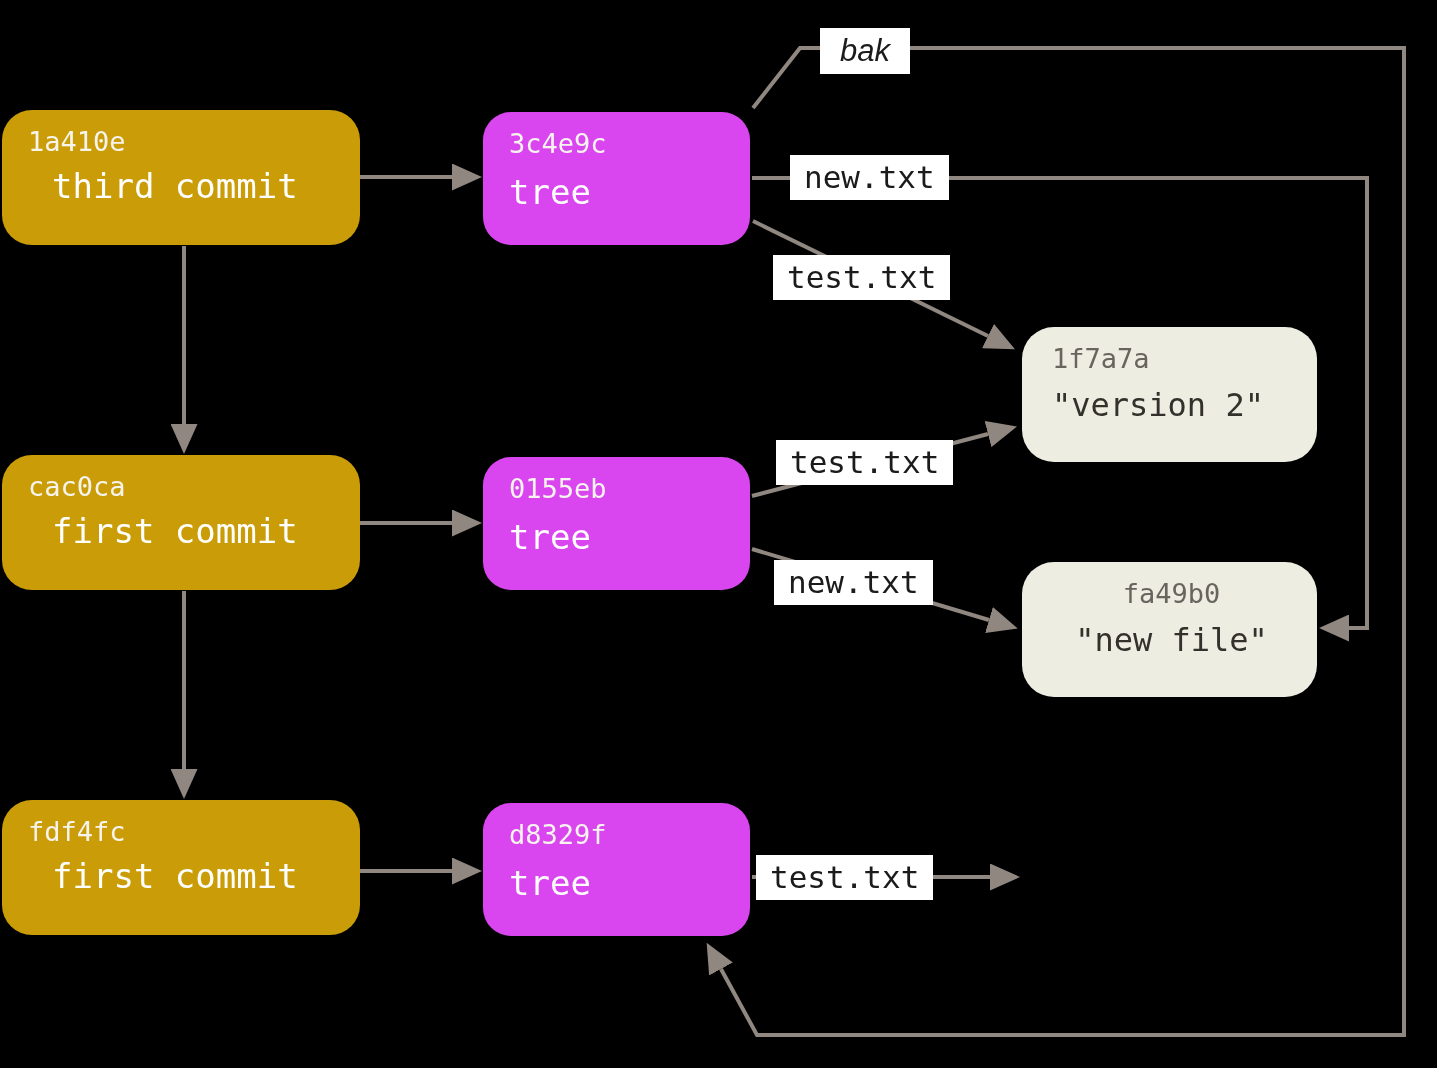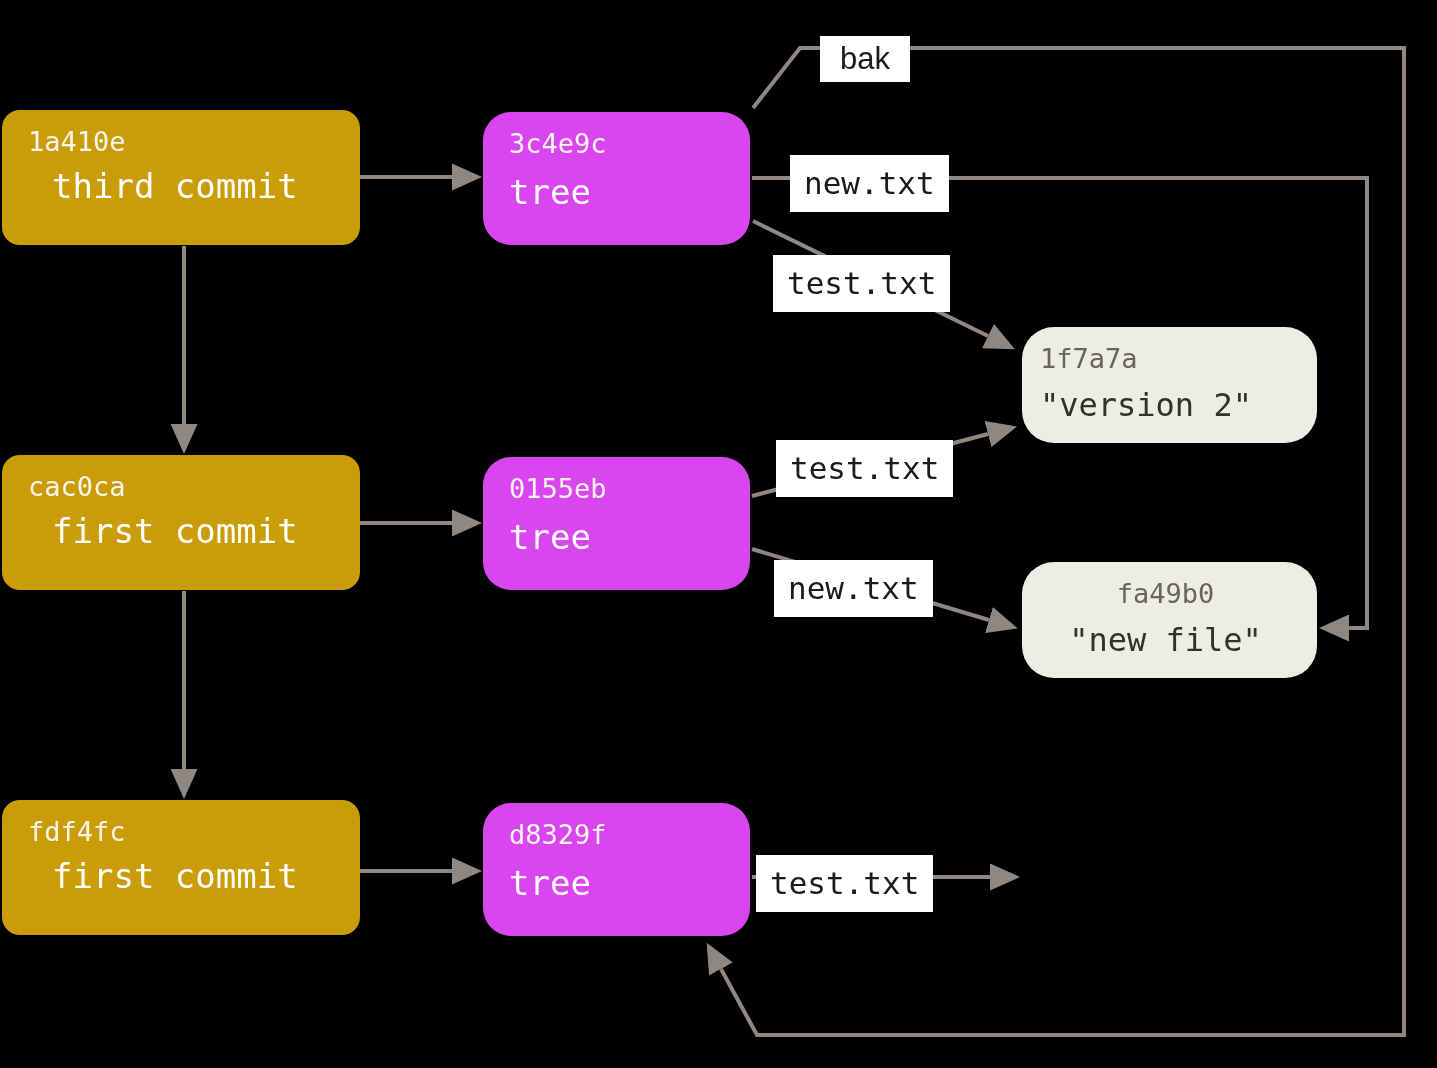--- a/index.html
+++ b/index.html
@@ -11,52 +11,52 @@
     font-family:"DejaVu Sans Mono", monospace;
   }
   .connectors{
     position:absolute;left:0;top:0;width:1437px;height:1068px;
     z-index:1;
   }
   .node{
     position:absolute;
     box-sizing:border-box;
     padding:15px 26px;
-    border-radius:18px;
+    border-radius:30px;
     z-index:2;
   }
   .node .hash{
     font-size:27px;
     line-height:34px;
     color:#f7f4ee;
     white-space:pre;
   }
   .node .label{
     font-size:34px;
     line-height:44px;
     color:#ffffff;
     margin-top:5px;
     white-space:pre;
   }
   .commit{width:358px;height:135px;background:#ca9d08;}
   .commit .label{margin-left:24px;}
   .tree{width:267px;height:133px;background:#d946ef;border-radius:28px;}
   .tree .label{margin-top:9px;}
-  .blob{width:295px;height:116px;background:#eeede2;border-radius:32px;padding-left:18px;}
+  .blob{width:295px;height:135px;background:#eeede2;border-radius:32px;padding-left:30px;}
   .blob .hash{color:#67655e;}
   .blob .label{color:#33312b;font-size:32px;margin-top:7px;margin-left:0;}
   .chip{
     position:absolute;
     z-index:3;
     background:#ffffff;
     color:#1b1b1b;
     font-size:31px;
     line-height:45px;
     height:45px;
-    padding:6px 14px;
+    padding:0 14px;
     white-space:pre;
   }
   .chip.sans{
     font-family:"Liberation Sans", sans-serif;
     padding:0 20px;
     height:46px;
     line-height:46px;
   }
 </style>
 </head>
@@ -113,20 +113,20 @@
 
   <div class="node blob" style="left:1022px;top:327px;">
     <div class="hash">1f7a7a</div>
     <div class="label">"version 2"</div>
   </div>
   <div class="node blob" style="left:1022px;top:562px;text-align:center;">
     <div class="hash">fa49b0</div>
     <div class="label">"new file"</div>
   </div>
 
-  <div class="chip sans" style="left:820px;top:36px;">bak</div>
+  <div class="chip sans" style="left:820px;top:28px;font-style:italic;">bak</div>
   <div class="chip" style="left:790px;top:155px;">new.txt</div>
   <div class="chip" style="left:773px;top:255px;">test.txt</div>
   <div class="chip" style="left:776px;top:440px;">test.txt</div>
   <div class="chip" style="left:774px;top:560px;">new.txt</div>
   <div class="chip" style="left:756px;top:855px;">test.txt</div>
 
 </div>
 
 </body></html>

